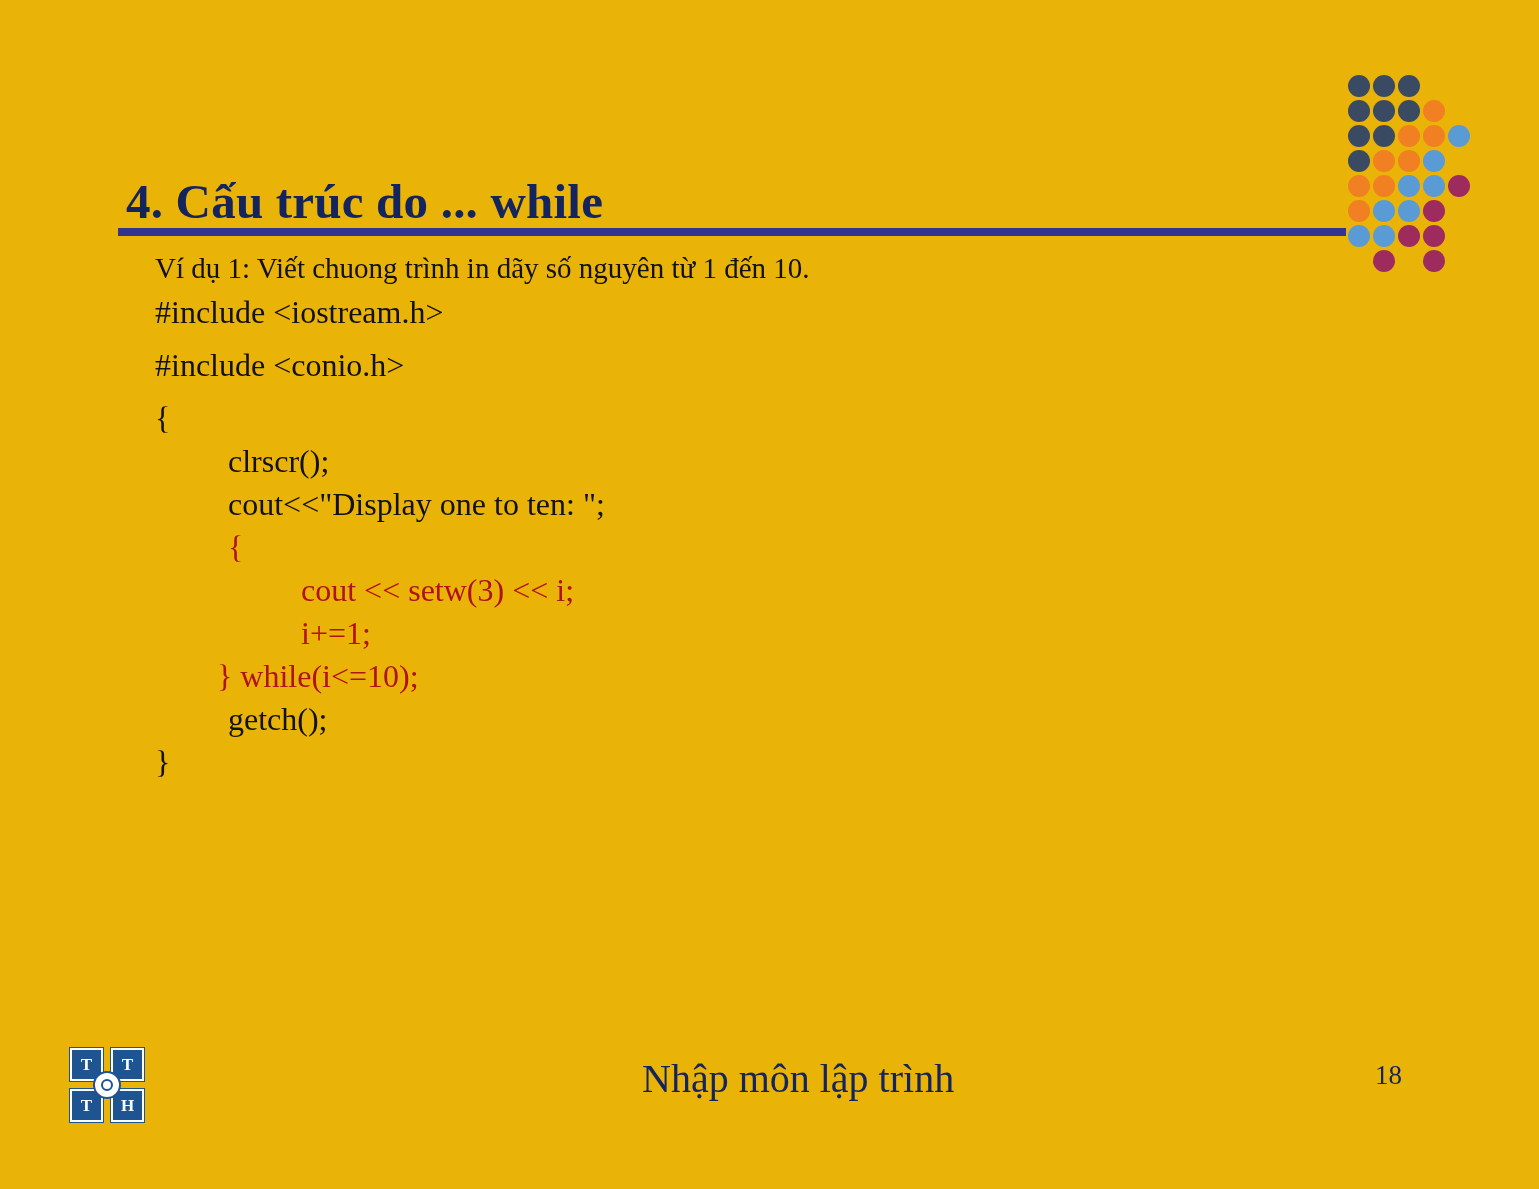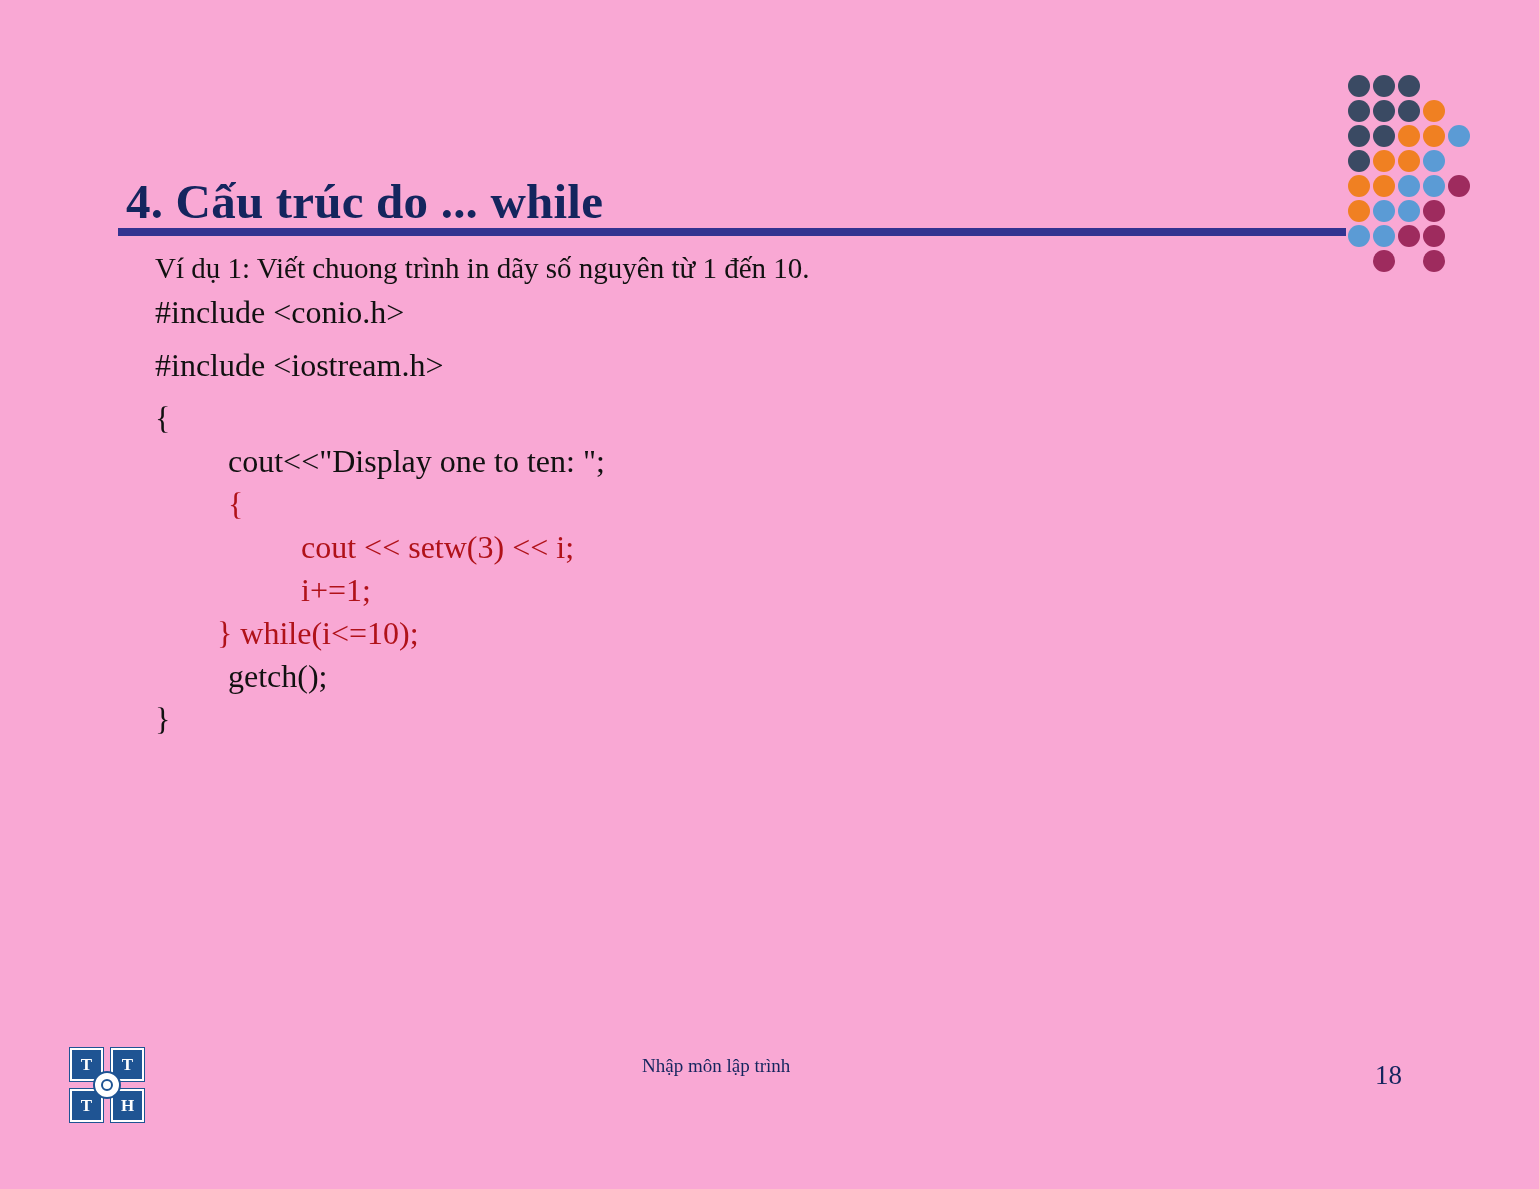--- a/index.html
+++ b/index.html
@@ -11,21 +11,21 @@
     width: 1539px;
     height: 1189px;
     position: relative;
     overflow: hidden;
     font-family: "Liberation Serif", "DejaVu Serif", serif;
   }
 
   .slide {
     position: absolute;
     inset: 0;
-    background: #f9a8d4;
+    background: #eab308;
   }
 
   
   .slide-title {
     position: absolute;
     left: 126px;
     top: 142px;
     font-family: "Liberation Serif", "DejaVu Serif", serif;
     font-size: 49px;
     font-weight: bold;
@@ -77,21 +77,21 @@
   .ind0 { padding-left: 0px; }
   .ind1 { padding-left: 73px; }
   .ind2 { padding-left: 146px; }
   .indw { padding-left: 62px; }
 
   
   .footer-text {
     position: absolute;
     left: 642px;
     top: 1055px;
-    font-size: 19px;
+    font-size: 40px;
     color: #14255E;
     white-space: nowrap;
   }
 
   .page-number {
     position: absolute;
     left: 1375px;
     top: 1060px;
     font-size: 27px;
     color: #14255E;
@@ -168,23 +168,24 @@
 
 <div class="slide">
 
   <h1 class="slide-title">4. Cấu trúc do ... while</h1>
 
   <div class="title-rule"></div>
 
   <div class="example-line">Ví dụ 1: Viết chuong trình in dãy số nguyên từ 1 đến 10.</div>
 
   <div class="code-block">
+      <div class="code-line loose ind0">#include &lt;iostream.h&gt;</div>
       <div class="code-line loose ind0">#include &lt;conio.h&gt;</div>
-      <div class="code-line loose ind0">#include &lt;iostream.h&gt;</div>
       <div class="code-line tight ind0">{</div>
+      <div class="code-line tight ind1">clrscr();</div>
       <div class="code-line tight ind1">cout&lt;&lt;"Display one to ten: ";</div>
       <div class="code-line tight ind1 red">{</div>
       <div class="code-line tight ind2 red">cout &lt;&lt; setw(3) &lt;&lt; i;</div>
       <div class="code-line tight ind2 red">i+=1;</div>
       <div class="code-line tight indw red">} while(i&lt;=10);</div>
       <div class="code-line tight ind1">getch();</div>
       <div class="code-line tight ind0">}</div>
     </div>
 
   <div class="dots">

